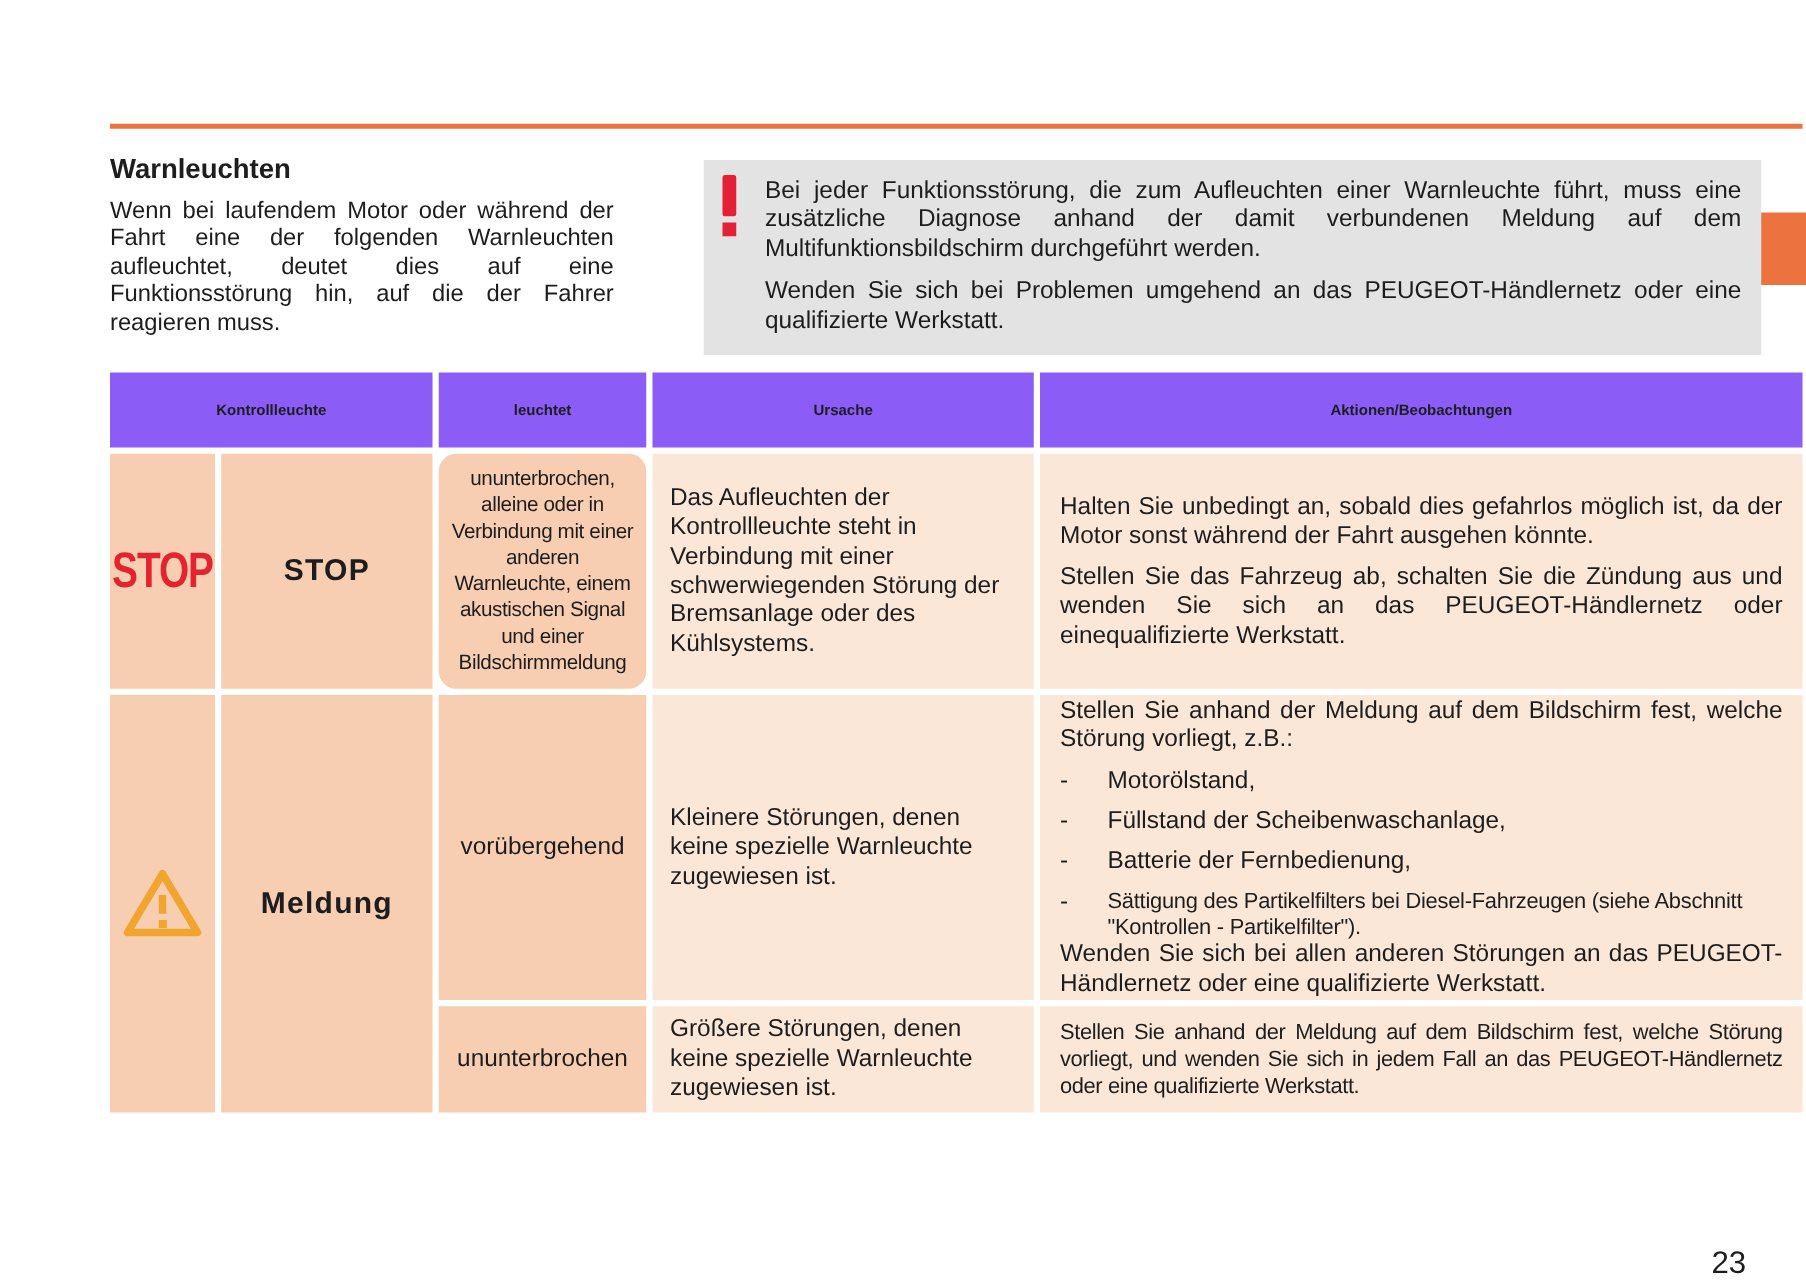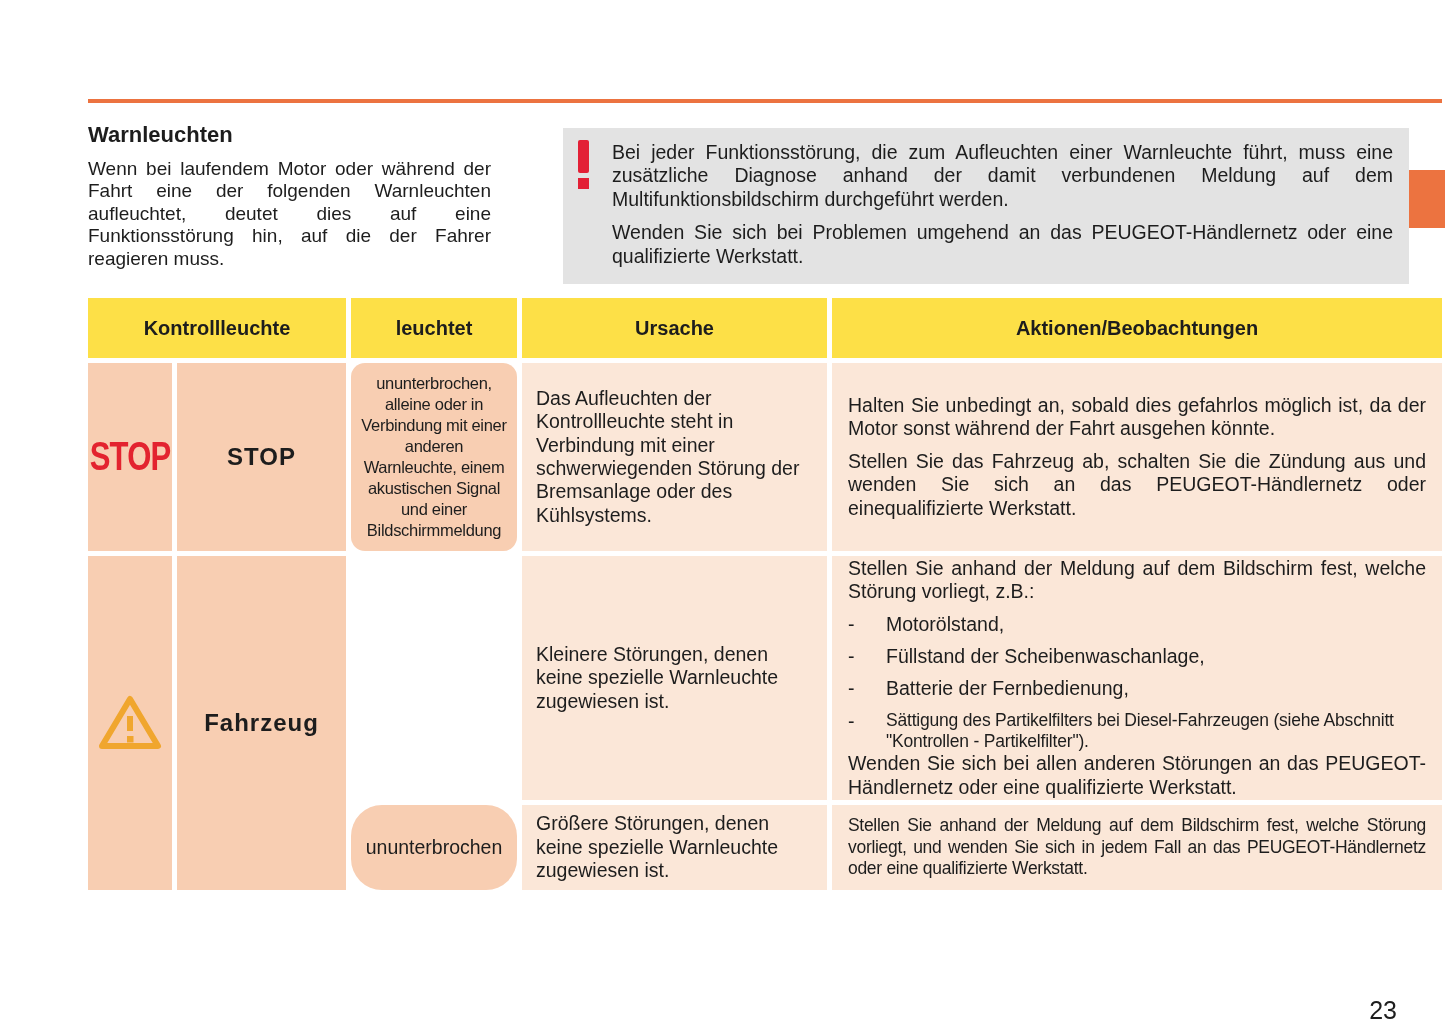--- a/index.html
+++ b/index.html
@@ -37,22 +37,22 @@
   
   .wtable {
     position:absolute; left:88px; top:298px; width:1354px;
     display:grid;
     grid-template-columns:84px 169px 166px 305px 1fr;
     grid-template-rows:60px 188px 244px 85px;
     gap:5px;
   }
   .cell { overflow:hidden; }
   .peach { background:#F8CEB2; }
-  .hdr   { background:#fde047; display:flex; align-items:center; justify-content:center;
-           font-weight:bold; font-size:20px; }
+  .hdr   { background:#8b5cf6; display:flex; align-items:center; justify-content:center;
+           font-weight:bold; font-size:12px; }
   .light { background:#FBE7D8; }
   .center { display:flex; align-items:center; justify-content:center; text-align:center; }
   .vcenter { display:flex; flex-direction:column; justify-content:center; }
 
   .hdr-kontroll { grid-column:1/3; grid-row:1; }
   .hdr-leuchtet { grid-column:3; grid-row:1; }
   .hdr-ursache  { grid-column:4; grid-row:1; }
   .hdr-aktionen { grid-column:5; grid-row:1; }
 
   .stop-icon-cell  { grid-column:1; grid-row:2; }
@@ -60,21 +60,21 @@
   .stop-leuchtet   { grid-column:3; grid-row:2; padding:6px 8px;border-radius:14px; }
   .stop-ursache    { grid-column:4; grid-row:2; padding:10px 14px; }
   .stop-aktionen   { grid-column:5; grid-row:2; padding:12px 16px; }
 
   .svc-icon-cell  { grid-column:1; grid-row:3/5; }
   .svc-label-cell { grid-column:2; grid-row:3/5; }
   .svc-leuchtet   { grid-column:3; grid-row:3; padding:6px 8px; }
   .svc-ursache    { grid-column:4; grid-row:3; padding:10px 14px; }
   .svc-aktionen   { grid-column:5; grid-row:3; padding:12px 16px; }
 
-  .unb-leuchtet { grid-column:3; grid-row:4; padding:6px 8px;border-radius:31px; }
+  .unb-leuchtet { grid-column:3; grid-row:4; padding:6px 8px; }
   .unb-ursache  { grid-column:4; grid-row:4; padding:8px 14px; }
   .unb-aktionen { grid-column:5; grid-row:4; padding:8px 16px; }
 
   .stop-red {
     color:#E3232F; font-weight:bold; font-size:37px; letter-spacing:-1px;
     transform:scaleX(.84) scaleY(1.08);
   }
   .row-label { font-weight:bold; font-size:24px; letter-spacing:1px; }
 
   .cond { font-size:16.5px; letter-spacing:-.3px; line-height:1.28; }
@@ -141,23 +141,26 @@
     </div>
 
     <div class="cell peach center svc-icon-cell">
       <svg class="tri-svg" width="66" height="60" viewBox="0 0 66 60">
         <path d="M33 6 L61 53 L5 53 Z" fill="none" stroke="#F0A62E" stroke-width="6" stroke-linejoin="round"></path>
         <line x1="33" y1="23" x2="33" y2="38" stroke="#F0A62E" stroke-width="6"></line>
         <rect x="30" y="43" width="6.5" height="6.5" fill="#F0A62E"></rect>
       </svg>
     </div>
     <div class="cell peach center svc-label-cell">
-      <span class="row-label">Fahrzeug</span>
+      <span class="row-label">Meldung</span>
     </div>
 
+    <div class="cell peach center svc-leuchtet">
+      <span class="body-txt">vorübergehend</span>
+    </div>
     <div class="cell light vcenter svc-ursache">
       <div class="body-txt">Kleinere Störungen, denen keine spezielle Warnleuchte zugewiesen ist.</div>
     </div>
     <div class="cell light vcenter svc-aktionen">
       <div class="body-txt just">Stellen Sie anhand der Meldung auf dem Bildschirm fest, welche Störung vorliegt, z.B.:</div>
       <div class="blist">
         <div class="li">
           <span class="dash">-</span>
           <span class="txt">Motorölstand,</span>
         </div>

